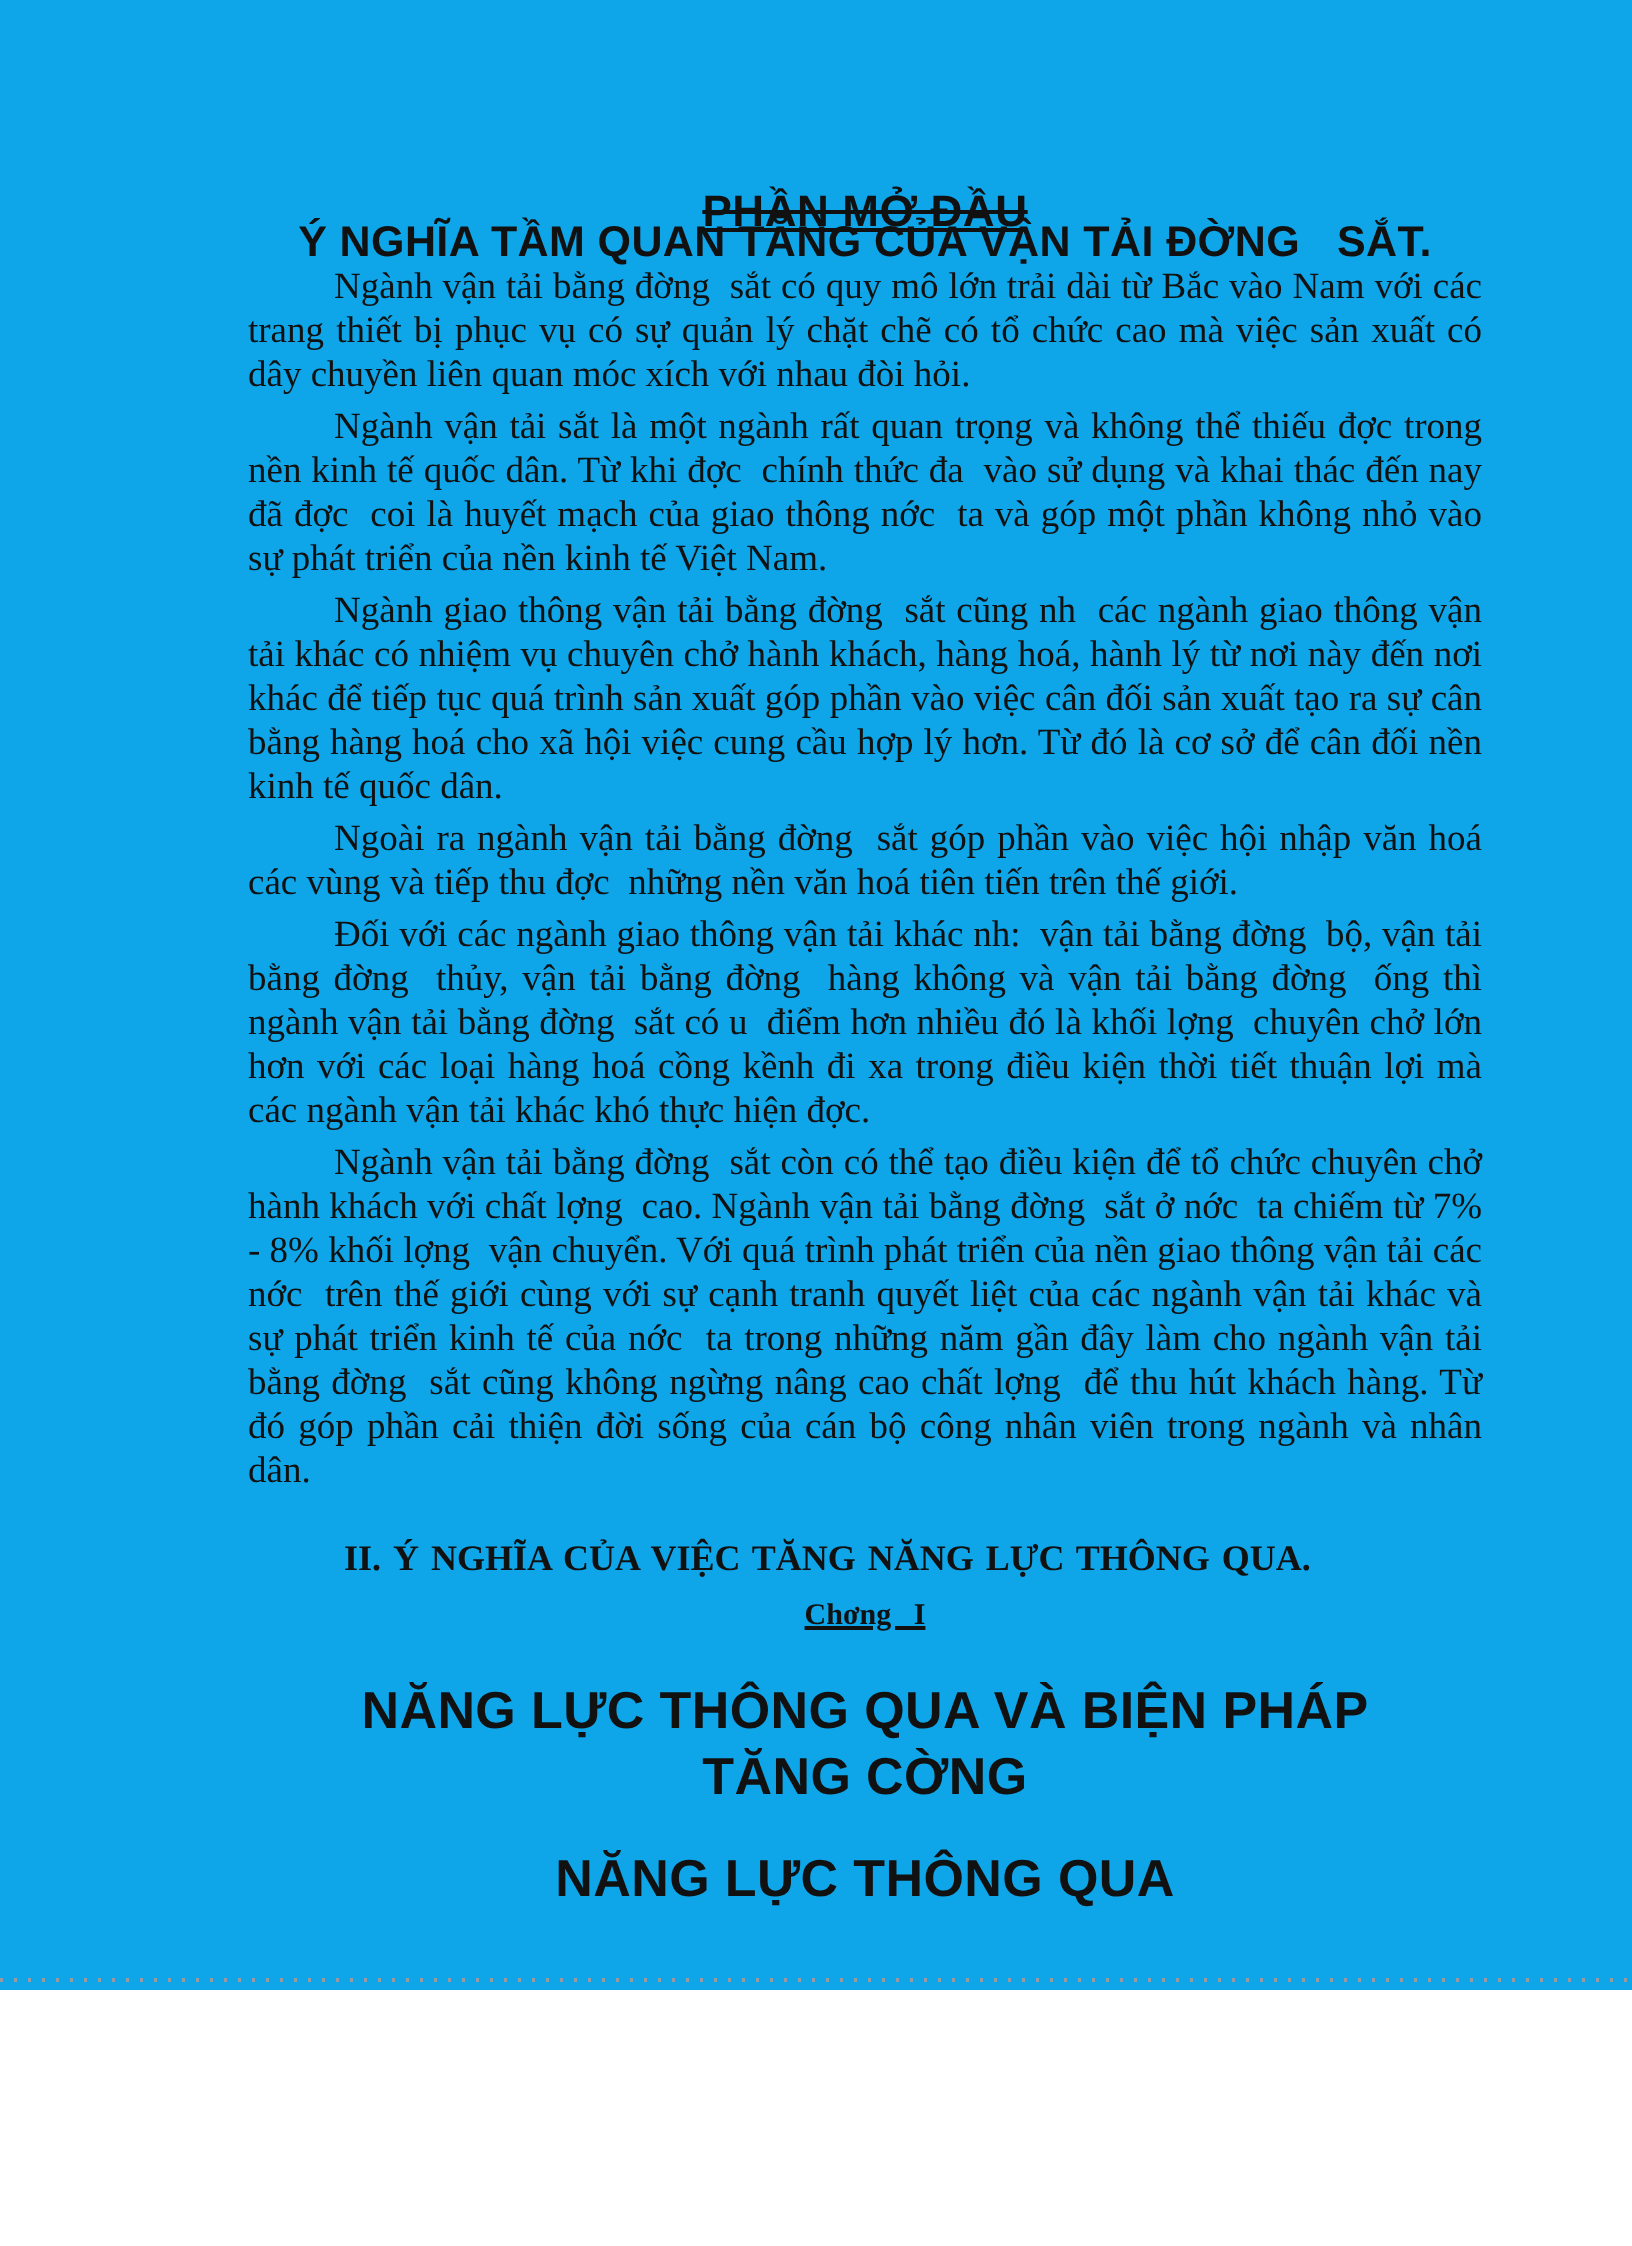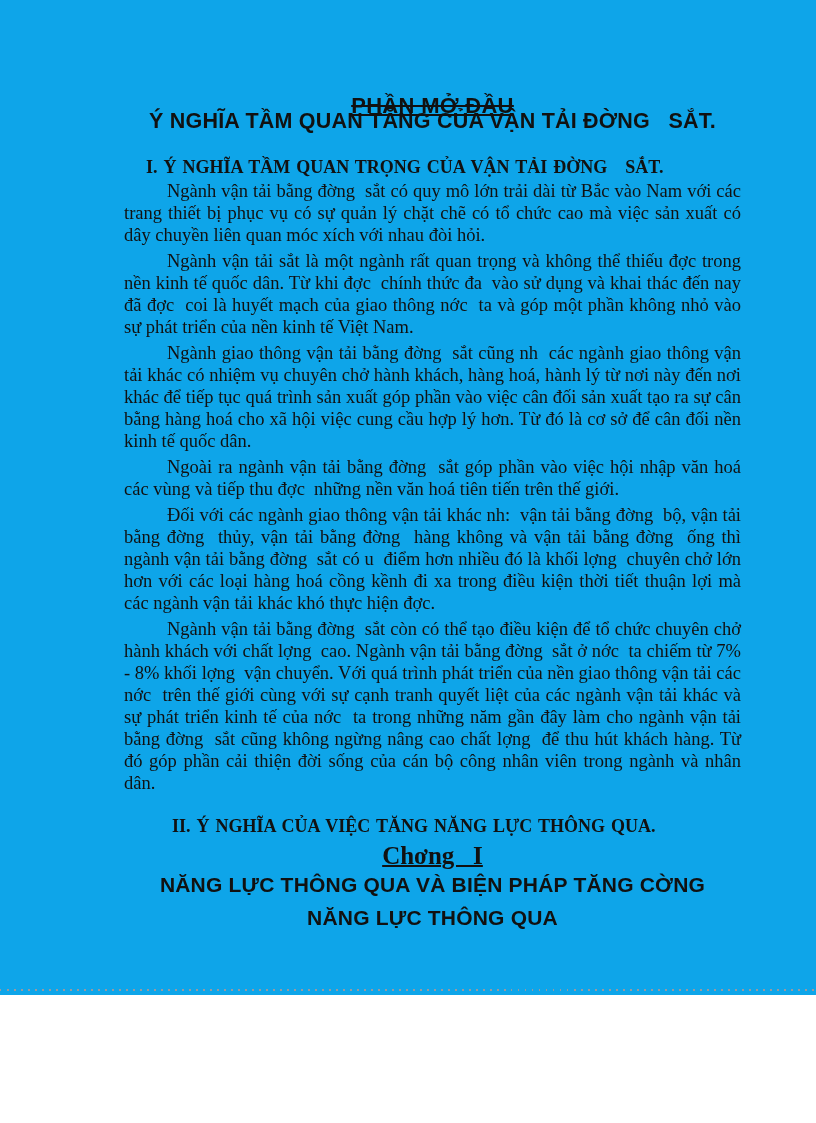--- a/index.html
+++ b/index.html
@@ -67,36 +67,36 @@
     font-weight: bold;
     font-size: 18px;
     line-height: 25px;
     word-spacing: 1.5px;
     margin: 20px 0 0 48px;
     white-space: pre-wrap;
   }
   .chapter-label {
     font-family: "Liberation Serif", serif;
     font-weight: bold;
-    font-size: 25px;
+    font-size: 15px;
     line-height: 25px;
     text-align: center;
     text-decoration: underline;
     text-decoration-thickness: 2px;
     margin: 4px 0 0 0;
     white-space: pre-wrap;
   }
   .chapter-title {
     font-family: "Liberation Sans", sans-serif;
     font-weight: bold;
-    font-size: 21px;
+    font-size: 26px;
     line-height: 33px;
     text-align: center;
     letter-spacing: 0.2px;
-    margin: 0;
+    margin: 18px;
     white-space: pre-wrap;
   }
   .chapter-title-block { margin-top: 0; }
   .dotted-divider {
     position: absolute;
     left: 0;
     width: 816px;
     bottom: 4px;
     height: 2px;
     background-image: repeating-linear-gradient(
@@ -109,21 +109,20 @@
 </head>
 <body>
 
 <div class="page">
   <div class="content">
 
     <div class="strike-heading">PHẦN MỞ ĐẦU</div>
 
     <div class="main-title">Ý NGHĨA TẦM QUAN TĂNG CỦA VẬN TẢI ĐỜNG   SẮT.</div>
 
-    <div class="section-heading">I. Ý NGHĨA TẦM QUAN TRỌNG CỦA VẬN TẢI ĐỜNG   SẮT.</div>
 
     <p class="body-para">Ngành vận tải bằng đờng  sắt có quy mô lớn trải dài từ Bắc vào Nam với các trang thiết bị phục vụ có sự quản lý chặt chẽ có tổ chức cao mà việc sản xuất có dây chuyền liên quan móc xích với nhau đòi hỏi.</p>
     <p class="body-para">Ngành vận tải sắt là một ngành rất quan trọng và không thể thiếu đợc trong nền kinh tế quốc dân. Từ khi đợc  chính thức đa  vào sử dụng và khai thác đến nay đã đợc  coi là huyết mạch của giao thông nớc  ta và góp một phần không nhỏ vào sự phát triển của nền kinh tế Việt Nam.</p>
     <p class="body-para">Ngành giao thông vận tải bằng đờng  sắt cũng nh  các ngành giao thông vận tải khác có nhiệm vụ chuyên chở hành khách, hàng hoá, hành lý từ nơi này đến nơi khác để tiếp tục quá trình sản xuất góp phần vào việc cân đối sản xuất tạo ra sự cân bằng hàng hoá cho xã hội việc cung cầu hợp lý hơn. Từ đó là cơ sở để cân đối nền kinh tế quốc dân.</p>
     <p class="body-para">Ngoài ra ngành vận tải bằng đờng  sắt góp phần vào việc hội nhập văn hoá các vùng và tiếp thu đợc  những nền văn hoá tiên tiến trên thế giới.</p>
     <p class="body-para">Đối với các ngành giao thông vận tải khác nh:  vận tải bằng đờng  bộ, vận tải bằng đờng  thủy, vận tải bằng đờng  hàng không và vận tải bằng đờng  ống thì ngành vận tải bằng đờng  sắt có u  điểm hơn nhiều đó là khối lợng  chuyên chở lớn hơn với các loại hàng hoá cồng kềnh đi xa trong điều kiện thời tiết thuận lợi mà các ngành vận tải khác khó thực hiện đợc.</p>
     <p class="body-para">Ngành vận tải bằng đờng  sắt còn có thể tạo điều kiện để tổ chức chuyên chở hành khách với chất lợng  cao. Ngành vận tải bằng đờng  sắt ở nớc  ta chiếm từ 7% - 8% khối lợng  vận chuyển. Với quá trình phát triển của nền giao thông vận tải các nớc  trên thế giới cùng với sự cạnh tranh quyết liệt của các ngành vận tải khác và sự phát triển kinh tế của nớc  ta trong những năm gần đây làm cho ngành vận tải bằng đờng  sắt cũng không ngừng nâng cao chất lợng  để thu hút khách hàng. Từ đó góp phần cải thiện đời sống của cán bộ công nhân viên trong ngành và nhân dân.</p>
 
     <div class="section2-heading">II. Ý NGHĨA CỦA VIỆC TĂNG NĂNG LỰC THÔNG QUA.</div>
 

